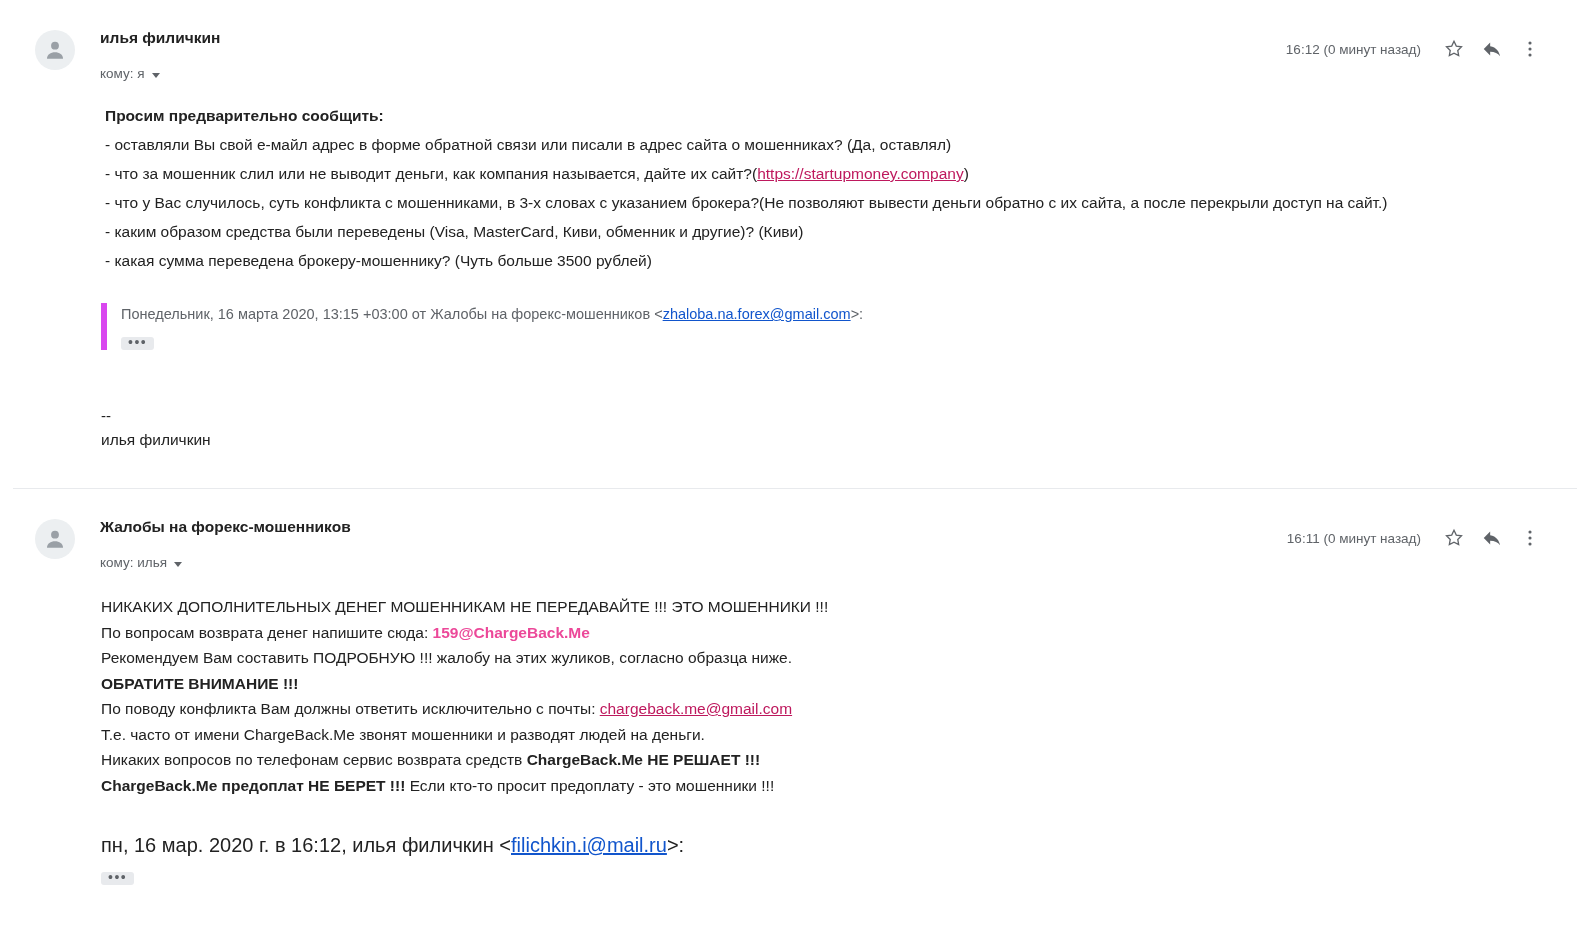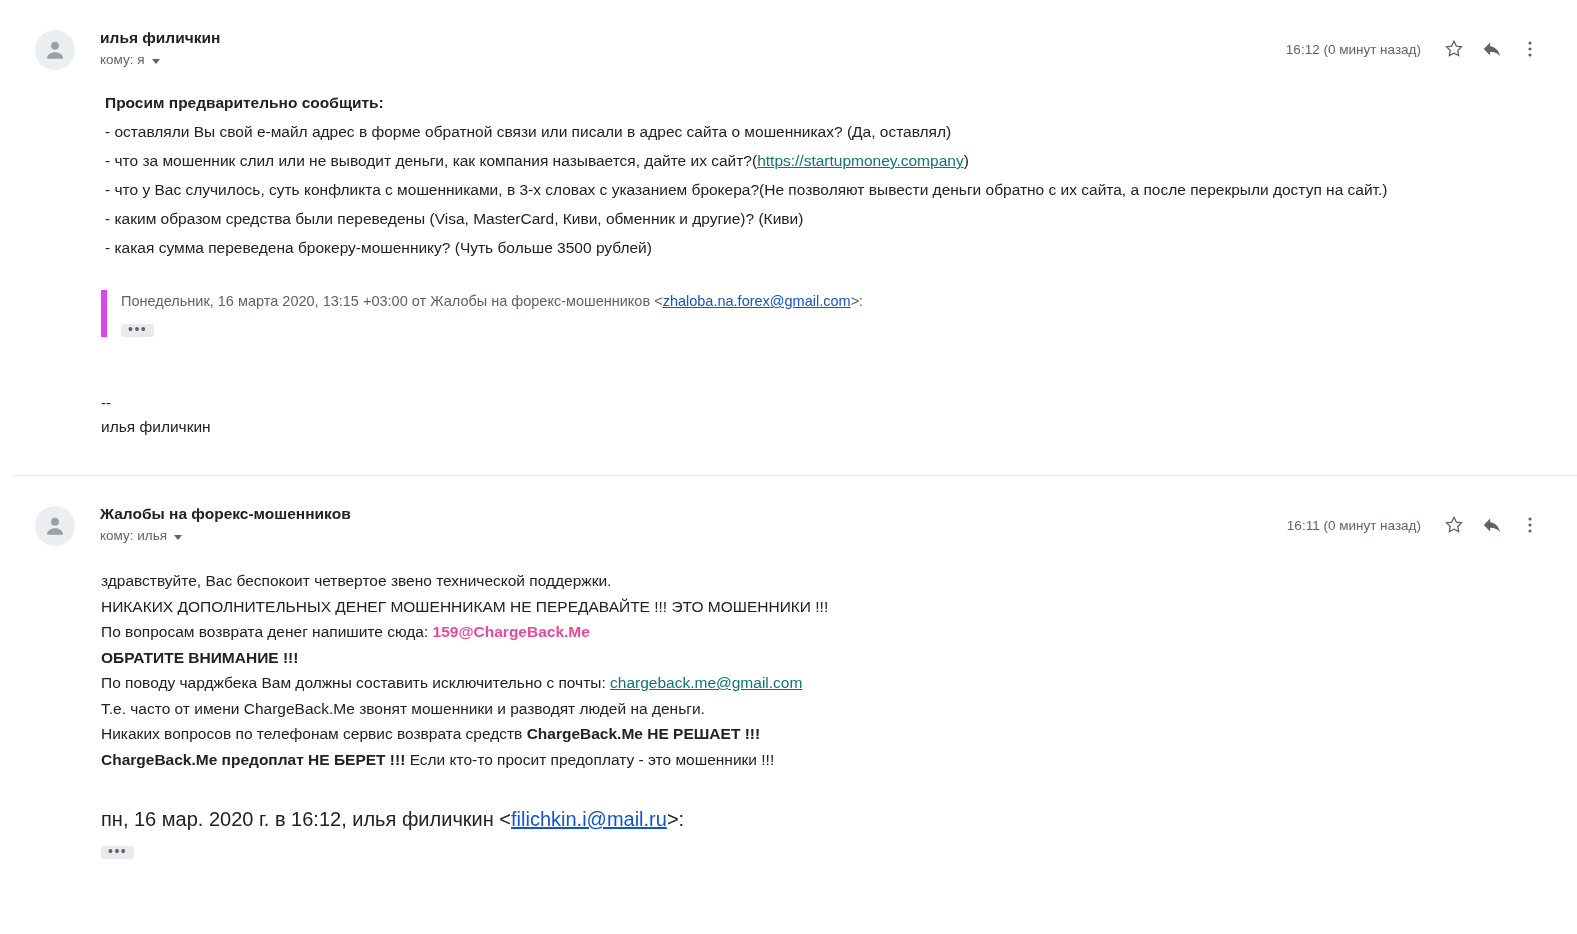--- a/index.html
+++ b/index.html
@@ -43,21 +43,21 @@
     flex: 1 1 auto;
     min-width: 0;
   }
   .sender-name {
     font-weight: bold;
     font-size: 15.5px;
     color: #222222;
     line-height: 20px;
   }
   .recipient {
-    margin-top: 3px;
+    margin-top: 17px;
     font-size: 13.5px;
     color: #5f6368;
     line-height: 18px;
     display: flex;
     align-items: center;
   }
   .caret {
     display: inline-block;
     margin-left: 7px;
     width: 0;
@@ -96,21 +96,21 @@
     padding: 16px 40px 0 88px;
     line-height: 25px;
     font-size: 15.5px;
     color: #222222;
   }
   .body-text p {
     margin: 4px;
   }
   .bold { font-weight: bold; }
   a.link {
-    color: #0f766e;
+    color: #be185d;
   }
   a.blue-bold {
     color: #ec4899;
     font-weight: bold;
     text-decoration: none;
   }
   .quote-block {
     margin: 30px 0 0 0;
     padding-left: 14px;
     border-left: 6px solid #d946ef;
@@ -259,25 +259,25 @@
         <svg width="22" height="22" viewBox="0 0 24 24">
             <circle cx="12" cy="5.5" r="1.7" fill="#5f6368"></circle>
             <circle cx="12" cy="12" r="1.7" fill="#5f6368"></circle>
             <circle cx="12" cy="18.5" r="1.7" fill="#5f6368"></circle>
           </svg>
       </span>
     </div>
   </div>
 
   <div class="body-text msg2-lines">
-    <p>здравствуйте, Вас беспокоит четвертое звено технической поддержки.</p>
     <p>НИКАКИХ ДОПОЛНИТЕЛЬНЫХ ДЕНЕГ МОШЕННИКАМ НЕ ПЕРЕДАВАЙТЕ !!! ЭТО МОШЕННИКИ !!!</p>
     <p><span>По вопросам возврата денег напишите сюда: </span><a class="blue-bold" href="#">159@ChargeBack.Me</a></p>
+    <p>Рекомендуем Вам составить ПОДРОБНУЮ !!! жалобу на этих жуликов, согласно образца ниже.</p>
     <p class="bold">ОБРАТИТЕ ВНИМАНИЕ !!!</p>
-    <p><span>По поводу чарджбека Вам должны составить исключительно с почты: </span><a class="link" href="#">chargeback.me@gmail.com</a></p>
+    <p><span>По поводу конфликта Вам должны ответить исключительно с почты: </span><a class="link" href="#">chargeback.me@gmail.com</a></p>
     <p>Т.е. часто от имени ChargeBack.Me звонят мошенники и разводят людей на деньги.</p>
     <p><span>Никаких вопросов по телефонам сервис возврата средств </span><span class="bold">ChargeBack.Me НЕ РЕШАЕТ !!!</span></p>
     <p><span class="bold">ChargeBack.Me предоплат НЕ БЕРЕТ !!!</span><span> Если кто-то просит предоплату - это мошенники !!!</span></p>
   </div>
 
   <div class="trailer">
     <span>пн, 16 мар. 2020 г. в 16:12, илья филичкин &lt;</span><a class="link" href="#">filichkin.i@mail.ru</a><span>&gt;:</span>
   </div>
   <span class="trailer-ellipsis">•••</span>
 </div>

